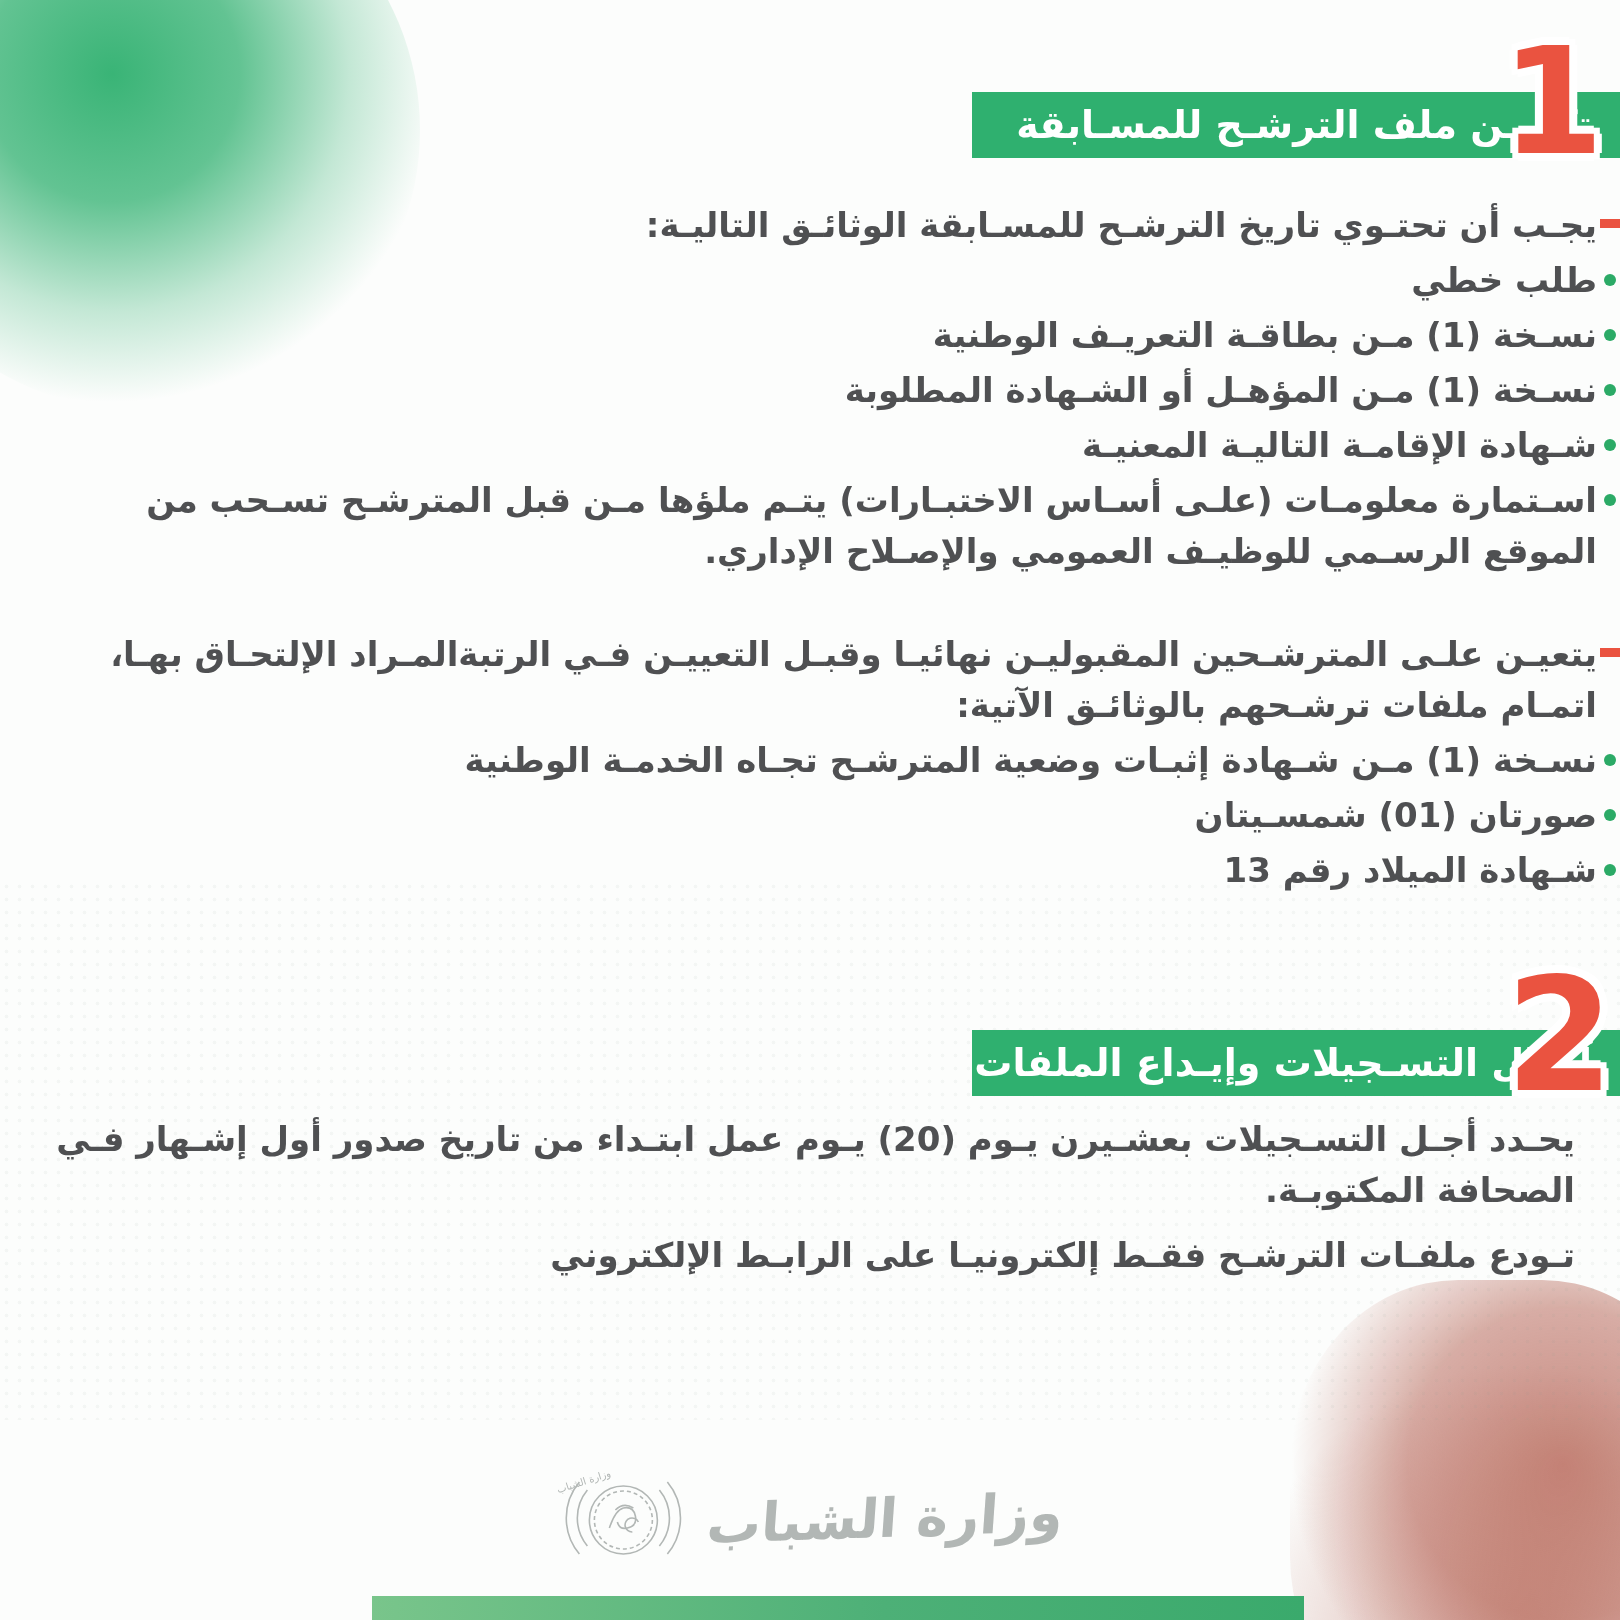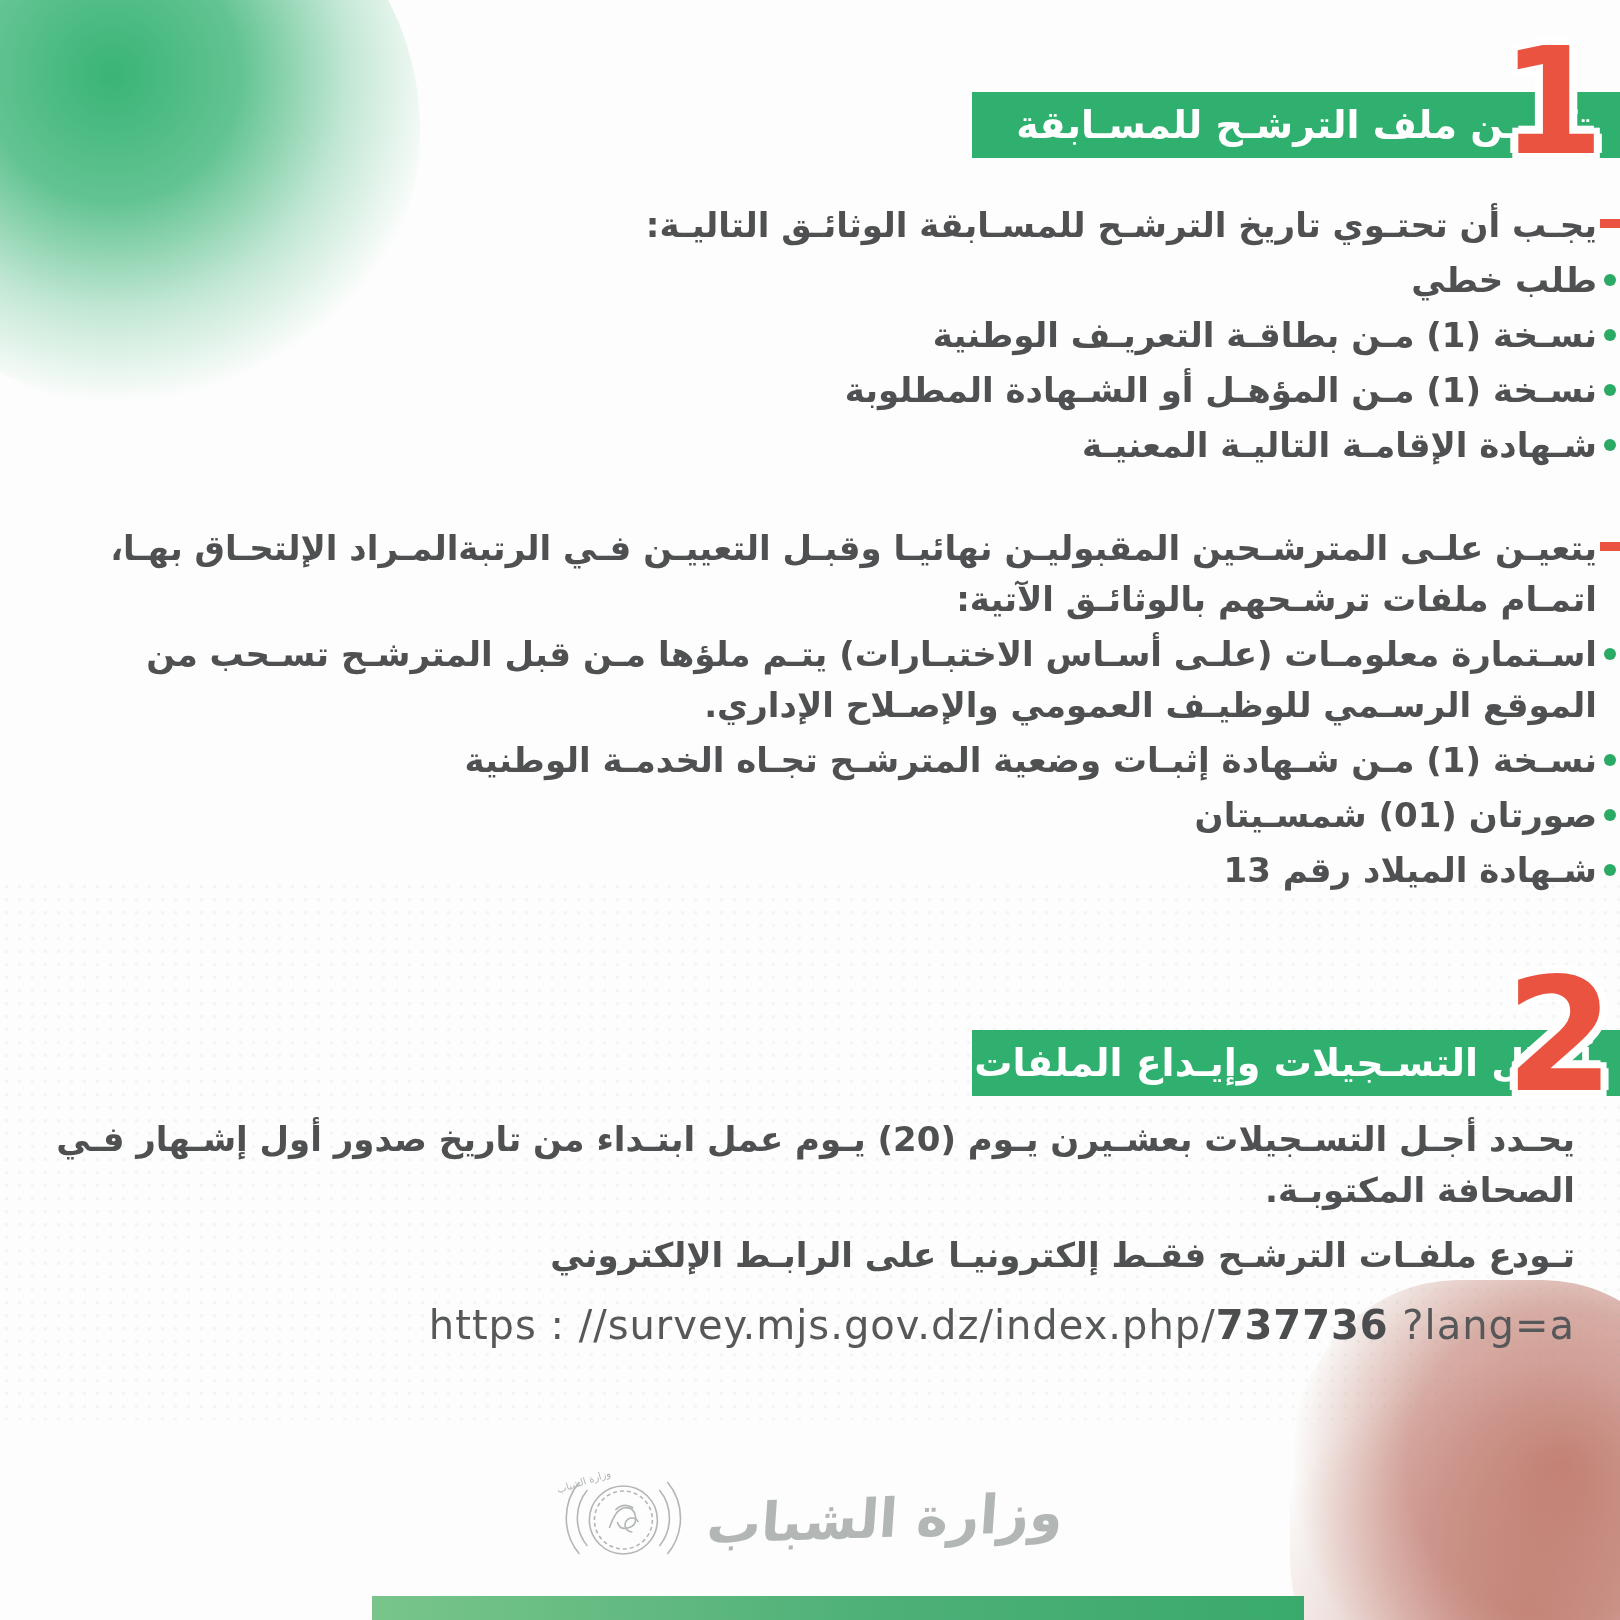--- a/index.html
+++ b/index.html
@@ -169,29 +169,29 @@
       <p>نسـخة (1) مـن بطاقـة التعريـف الوطنية</p>
     </div>
     <div class="row">
       <span class="marker-dot"></span>
       <p>نسـخة (1) مـن المؤهـل أو الشـهادة المطلوبة</p>
     </div>
     <div class="row">
       <span class="marker-dot"></span>
       <p>شـهادة الإقامـة التاليـة المعنيـة</p>
     </div>
+    <div class="row">
+      <span class="marker-dot"></span>
+      <p>اسـتمارة معلومـات (علـى أسـاس الاختبـارات) يتـم ملؤها مـن قبل المترشـح تسـحب من الموقع الرسـمي للوظيـف العمومي والإصـلاح الإداري.</p>
+    </div>
+
     <div class="row spaced">
       <span class="marker-dash"></span>
       <p>يتعيـن علـى المترشـحين المقبوليـن نهائيـا وقبـل التعييـن فـي الرتبةالمـراد الإلتحـاق بهـا، اتمـام ملفات ترشـحهم بالوثائـق الآتية:</p>
     </div>
-
-    <div class="row">
-      <span class="marker-dot"></span>
-      <p>اسـتمارة معلومـات (علـى أسـاس الاختبـارات) يتـم ملؤها مـن قبل المترشـح تسـحب من الموقع الرسـمي للوظيـف العمومي والإصـلاح الإداري.</p>
-    </div>
     <div class="row">
       <span class="marker-dot"></span>
       <p>نسـخة (1) مـن شـهادة إثبـات وضعية المترشـح تجـاه الخدمـة الوطنية</p>
     </div>
     <div class="row">
       <span class="marker-dot"></span>
       <p>صورتان (01) شمسـيتان</p>
     </div>
     <div class="row">
       <span class="marker-dot"></span>
@@ -200,21 +200,20 @@
   </div>
 
   <div class="numeral" id="num2">2</div>
   <div class="banner" id="banner2">
     <div class="banner-text">آجـال التسـجيلات وإيـداع الملفات</div>
   </div>
 
   <div class="content" id="content2">
     <p class="para">يحـدد أجـل التسـجيلات بعشـيرن يـوم (20) يـوم عمل ابتـداء من تاريخ صدور أول إشـهار فـي الصحافة المكتوبـة.</p>
     <p class="para">تـودع ملفـات الترشـح فقـط إلكترونيـا على الرابـط الإلكتروني</p>
-    <p class="url-line"><span>https : //survey.mjs.gov.dz/index.php/</span><span class="url-num">737736</span><span> ?lang=a</span></p>
   </div>
 
   <div class="logo">
     <span class="calligraphy">وزارة الشباب</span>
     <svg width="132" height="132" viewBox="0 0 132 132">
       <g fill="none" stroke="#b2b7b5" stroke-width="1.6">
         <path d="M22 30 A56 56 0 0 0 22 102"></path>
         <path d="M30 38 A44 44 0 0 0 30 94"></path>
         <path d="M110 30 A56 56 0 0 1 110 102"></path>
         <path d="M102 38 A44 44 0 0 1 102 94"></path>

